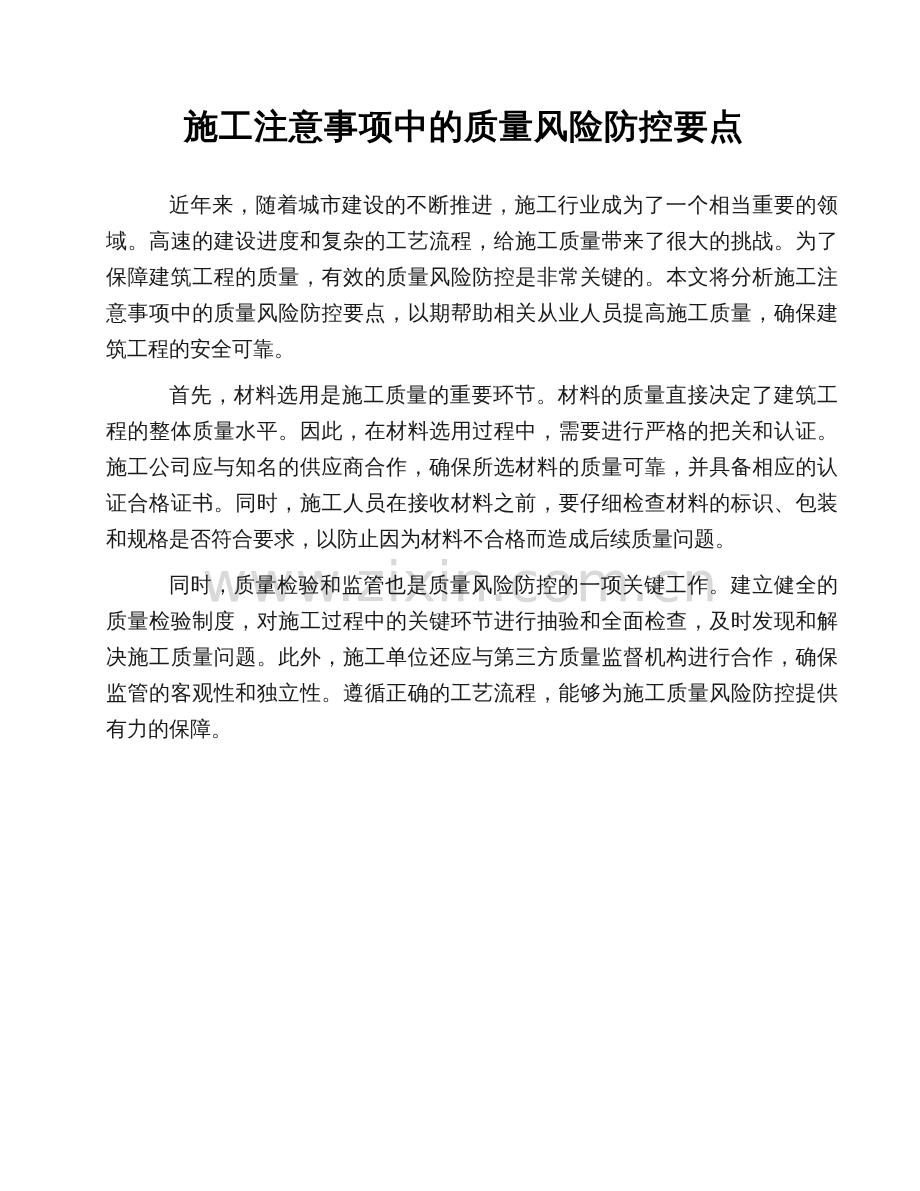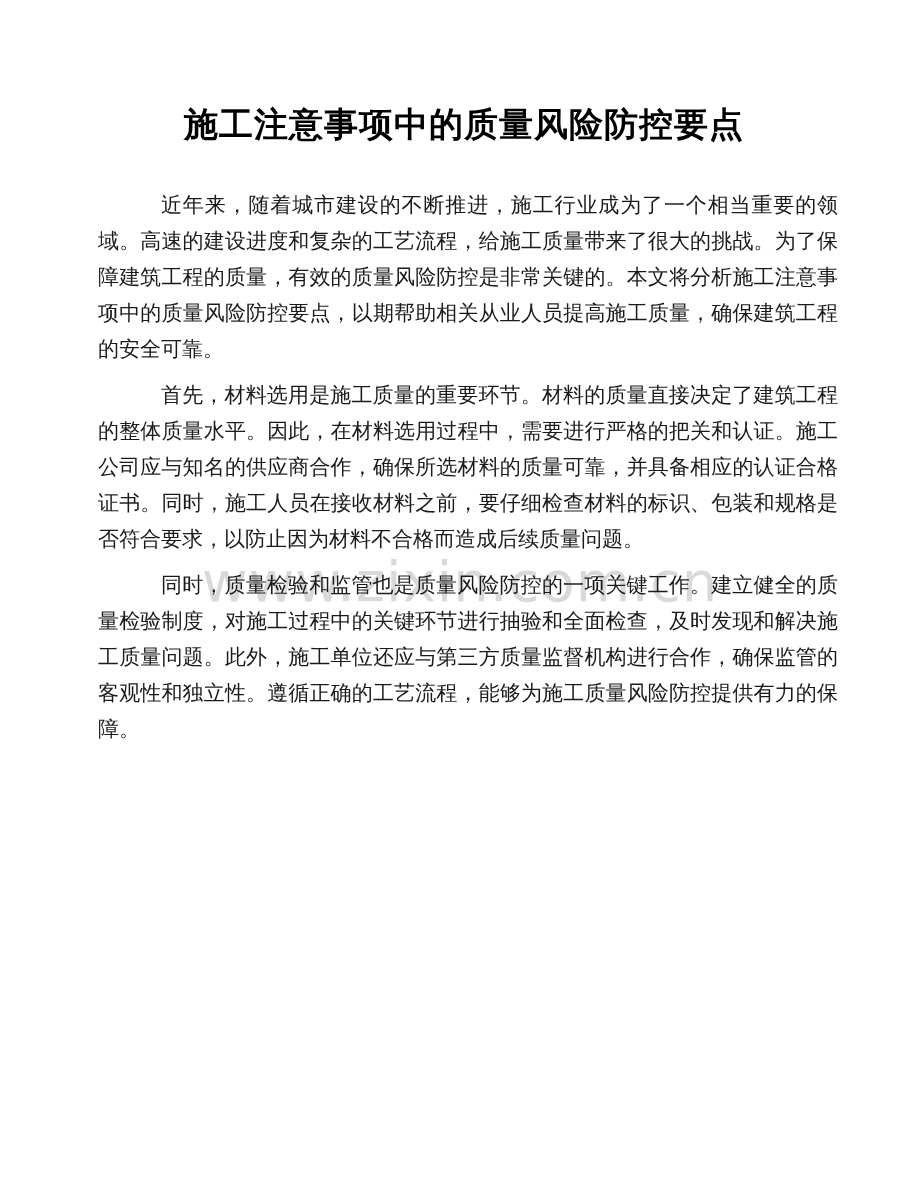--- a/index.html
+++ b/index.html
@@ -34,30 +34,30 @@
     z-index: 0;
     user-select: none;
   }
   .content {
     position: relative;
     z-index: 1;
     padding: 105px 82px 0 90px;
   }
   .doc-title {
     margin: 0 0 38px 0;
-    font-family: Liberation Mono, monospace;
+    font-family: Liberation Serif, serif;
     font-size: 34px;
     line-height: 44px;
     font-weight: 700;
     color: #000000;
     text-align: center;
     letter-spacing: 1px;
   }
   .doc-body p {
-    margin: 0 0 10px 8px;
+    margin: 0 0 10px 16px;
     font-size: 21px;
     line-height: 36px;
     color: #1a1a1a;
     text-align: justify;
     text-indent: 63px;
     word-break: break-all;
   }
 </style>
 </head>
 <body>

